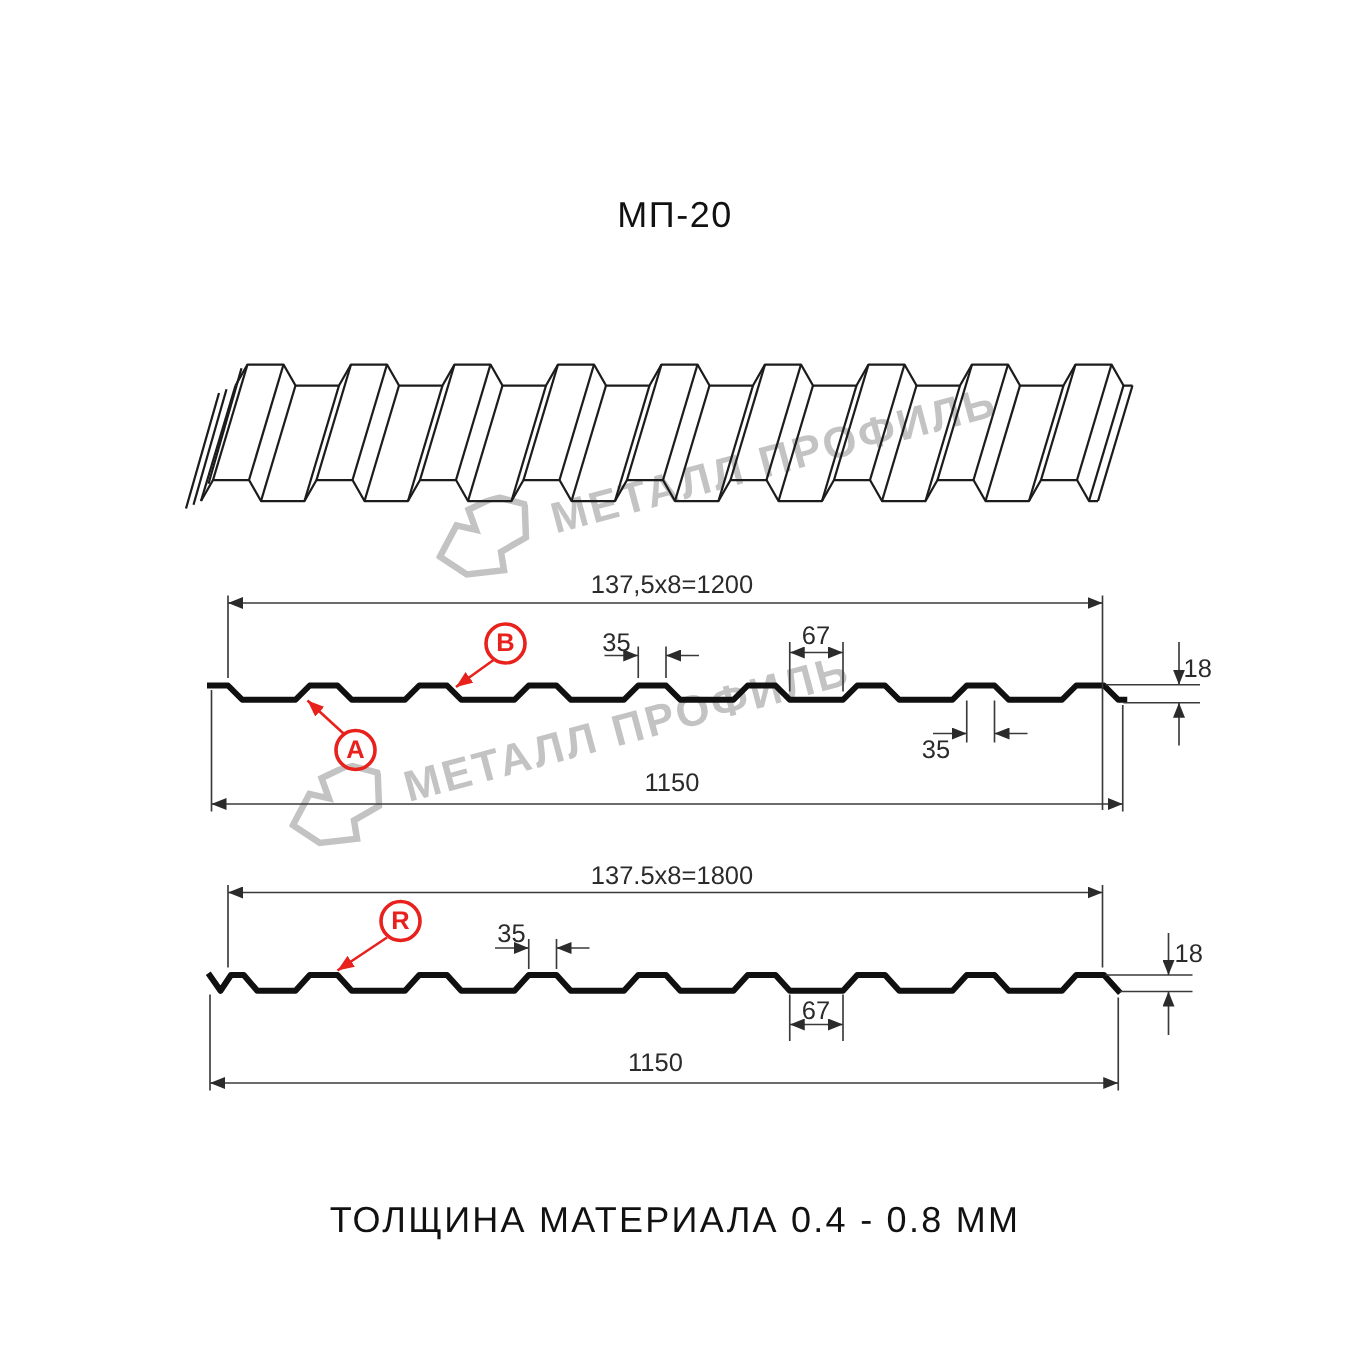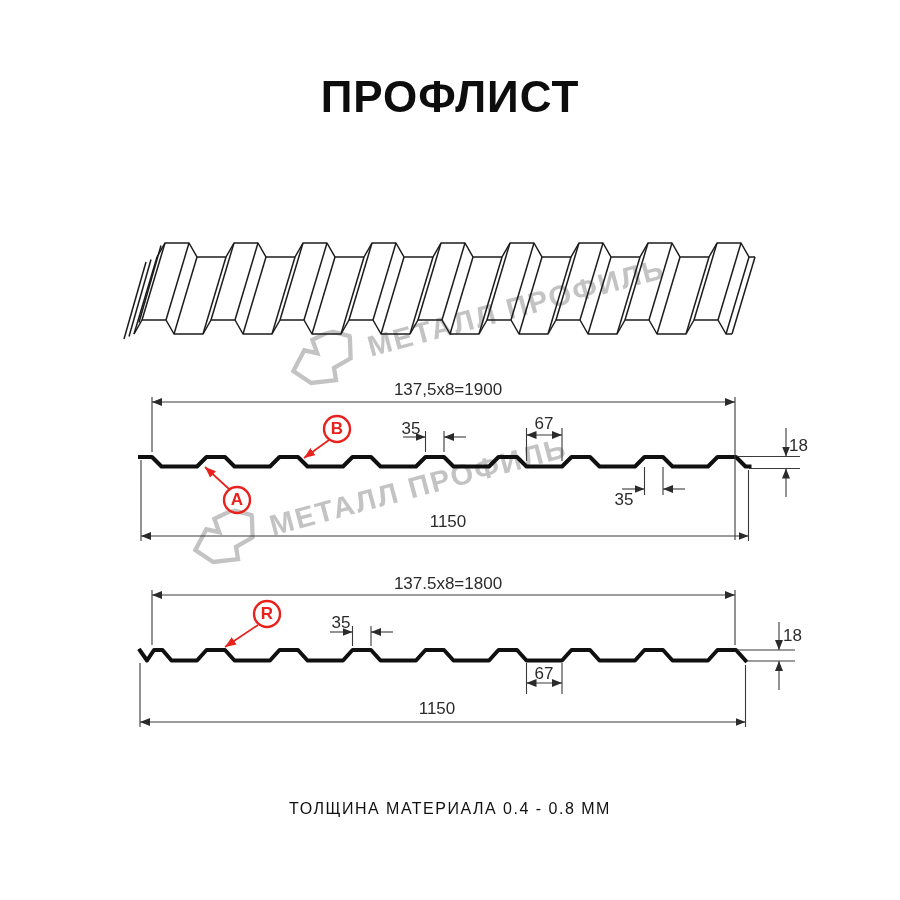--- a/index.html
+++ b/index.html
@@ -5,21 +5,21 @@
   html,body{margin:0;padding:0;background:#fff;}
   .canvas{position:relative;width:900px;height:900px;background:#ffffff;
           font-family:"Liberation Sans",sans-serif;overflow:hidden;}
 
   
   .title{position:absolute;top:72px;left:0;right:0;text-align:center;
          font-size:44px;font-weight:bold;letter-spacing:1px;color:#0d0d0d;z-index:3;}
   .subtitle{position:absolute;top:130px;left:0;right:0;text-align:center;
          font-size:24px;font-weight:500;letter-spacing:1px;color:#111;z-index:3;}
   .footer{position:absolute;top:800px;left:0;right:0;text-align:center;
-         font-size:16px;font-weight:500;letter-spacing:1.5px;color:#111;z-index:3;}
+         font-size:24px;font-weight:500;letter-spacing:1.5px;color:#111;z-index:3;}
 
   
   .wm{position:absolute;display:flex;align-items:center;gap:13px;
       transform:rotate(-15deg);transform-origin:left center;
       font-weight:bold;font-size:29px;letter-spacing:2px;white-space:nowrap;
       color:#c3c3c3;z-index:0;}
   .wm1{left:290px;top:342px;}
   .wm2{left:192px;top:521px;}
 
   
@@ -149,24 +149,24 @@
       <line x1="779" y1="622" x2="779" y2="650" class="dim" marker-end="url(#ab)"></line>
       <line x1="779" y1="690" x2="779" y2="661" class="dim" marker-end="url(#ab)"></line>
       <circle cx="337" cy="429" r="13" class="redc"></circle>
       <circle cx="237" cy="500" r="13" class="redc"></circle>
       <circle cx="267" cy="614" r="13" class="redc"></circle>
       <line x1="329" y1="440" x2="304" y2="458" class="red" marker-end="url(#ar)"></line>
       <line x1="229" y1="489" x2="205" y2="467" class="red" marker-end="url(#ar)"></line>
       <line x1="258" y1="625" x2="225" y2="647" class="red" marker-end="url(#ar)"></line>
     </svg>
 
-  <div class="title">ПРОФЛИСТ</div>
+  <div class="subtitle">МП-20</div>
   <div class="footer">ТОЛЩИНА МАТЕРИАЛА 0.4 - 0.8 ММ</div>
 
-  <div class="dimtxt ctr" style="left:448px;top:380px;">137,5x8=1900</div>
+  <div class="dimtxt ctr" style="left:448px;top:380px;">137,5x8=1200</div>
   <div class="dimtxt ctr" style="left:411px;top:419px;">35</div>
   <div class="dimtxt ctr" style="left:544px;top:414px;">67</div>
   <div class="dimtxt" style="left:789px;top:436px;">18</div>
   <div class="dimtxt ctr" style="left:624px;top:490px;">35</div>
   <div class="dimtxt ctr" style="left:448px;top:512px;">1150</div>
 
   <div class="dimtxt ctr" style="left:448px;top:574px;">137.5x8=1800</div>
   <div class="dimtxt ctr" style="left:341px;top:613px;">35</div>
   <div class="dimtxt" style="left:783px;top:626px;">18</div>
   <div class="dimtxt ctr" style="left:544px;top:664px;">67</div>

